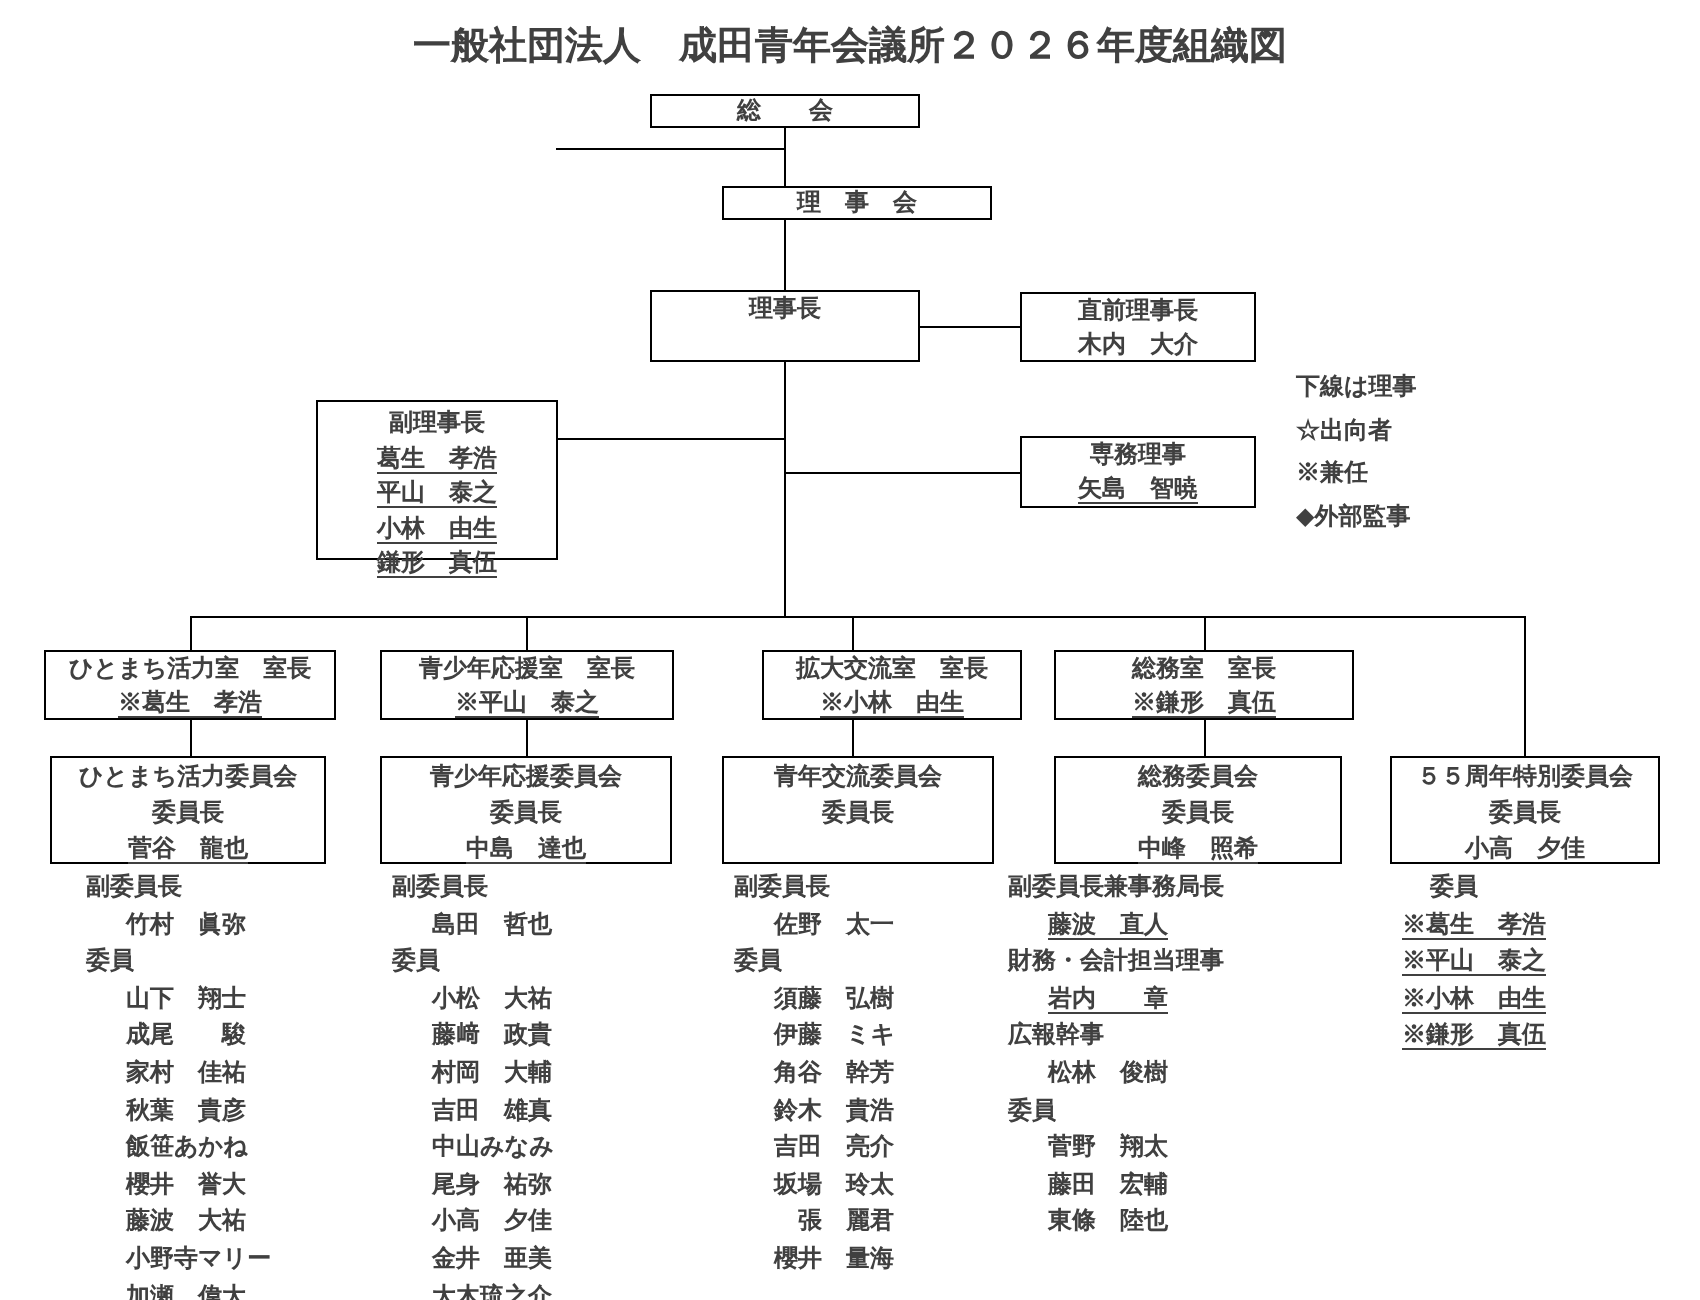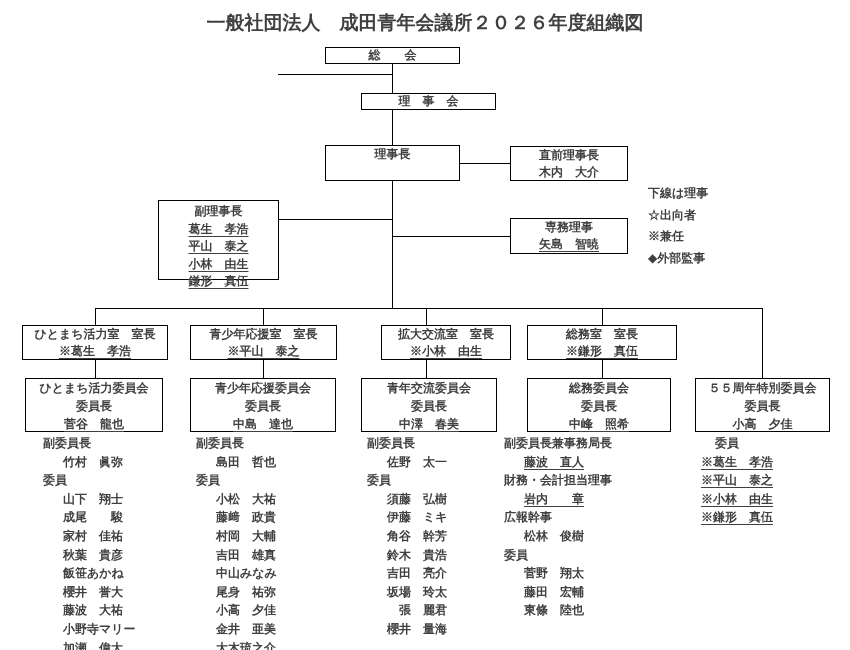--- a/index.html
+++ b/index.html
@@ -128,21 +128,20 @@
     <div class="bx-line18"><span class="u">菅谷　龍也</span></div>
   </div>
   <div class="box committee" id="com2">
     <div class="bx-line18">青少年応援委員会</div>
     <div class="bx-line18">委員長</div>
     <div class="bx-line18"><span class="u">中島　達也</span></div>
   </div>
   <div class="box committee" id="com3">
     <div class="bx-line18">青年交流委員会</div>
     <div class="bx-line18">委員長</div>
-    <div class="bx-line18"><span class="u">中澤　春美</span></div>
   </div>
   <div class="box committee" id="com4">
     <div class="bx-line18">総務委員会</div>
     <div class="bx-line18">委員長</div>
     <div class="bx-line18"><span class="u">中峰　照希</span></div>
   </div>
   <div class="box committee" id="com5">
     <div class="bx-line18">５５周年特別委員会</div>
     <div class="bx-line18">委員長</div>
     <div class="bx-line18">小高　夕佳</div>

